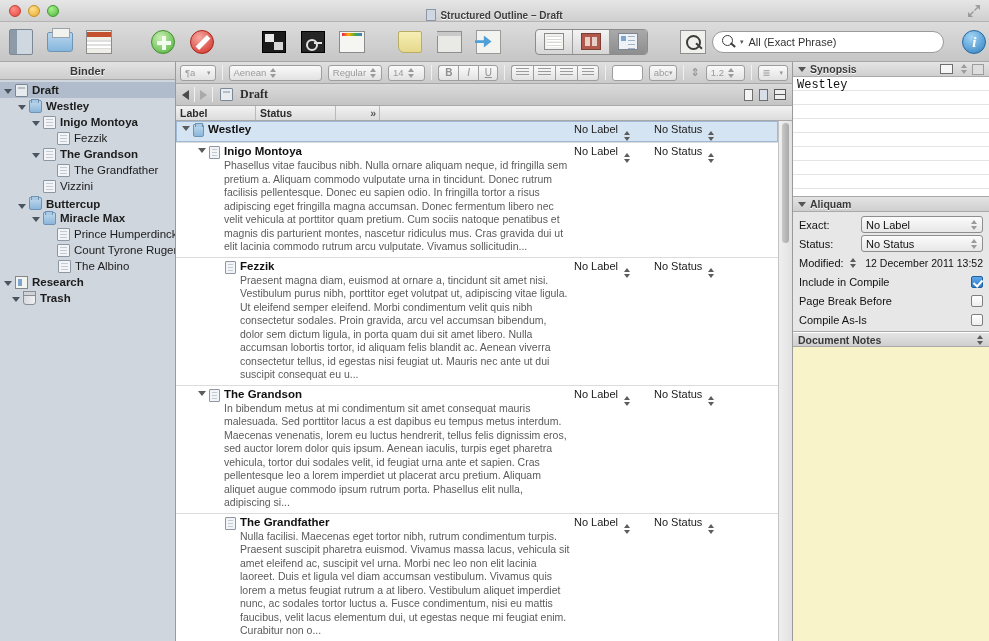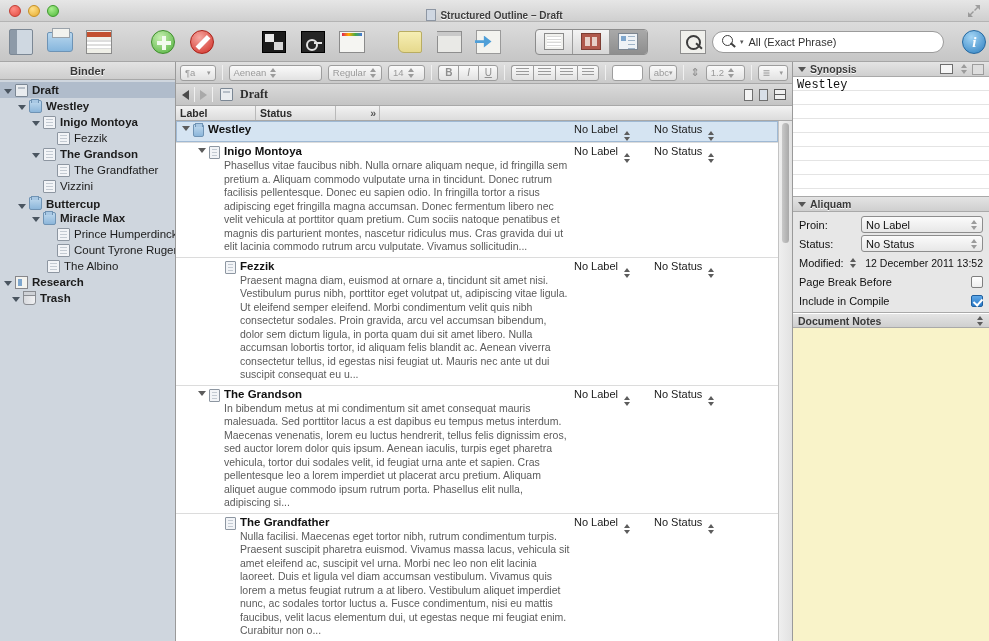--- a/index.html
+++ b/index.html
@@ -403,21 +403,21 @@
             <span class="bico ico-doc"></span>
             <span class="blabel">Prince Humperdinck</span>
           </div>
           <div class="brow" style="padding-left: 46px;">
             <span class="tri empty">
               <i></i>
             </span>
             <span class="bico ico-doc"></span>
             <span class="blabel">Count Tyrone Rugen</span>
           </div>
-          <div class="brow" style="padding-left: 36px;">
+          <div class="brow" style="padding-left: 47px;">
             <span class="tri empty">
               <i></i>
             </span>
             <span class="bico ico-doc"></span>
             <span class="blabel">The Albino</span>
           </div>
           <div class="brow" style="padding-left: 4px;">
             <span class="tri">
               <i></i>
             </span>
@@ -658,21 +658,21 @@
       <div class="synopsis">
         <div class="syn-text">Westley</div>
       </div>
 
       <div class="ipanel-head">
         <span class="tri2"></span>
         <span>Aliquam</span>
       </div>
       <div class="general">
         <div class="grow">
-          <span class="glabel">Proin:</span>
+          <span class="glabel">Exact:</span>
           <span class="popup">
             <span>No Label</span>
             <span class="stepper">
                 <i></i>
                 <i></i>
               </span>
           </span>
         </div>
         <div class="grow">
           <span class="glabel">Status:</span>
@@ -686,26 +686,30 @@
         </div>
         <div class="grow">
           <span>Modified:</span>
           <span class="stepsm">
               <i></i>
               <i></i>
             </span>
           <span class="modval">12 December 2011 13:52</span>
         </div>
         <div class="grow">
+          <span>Include in Compile</span>
+          <span class="chk on"></span>
+        </div>
+        <div class="grow">
           <span>Page Break Before</span>
           <span class="chk"></span>
         </div>
         <div class="grow">
-          <span>Include in Compile</span>
-          <span class="chk on"></span>
+          <span>Compile As-Is</span>
+          <span class="chk"></span>
         </div>
       </div>
 
       <div class="notes-head">
         <span>Document Notes</span>
         <span class="ip-right">
             <span class="stepsm">
               <i></i>
               <i></i>
             </span>

